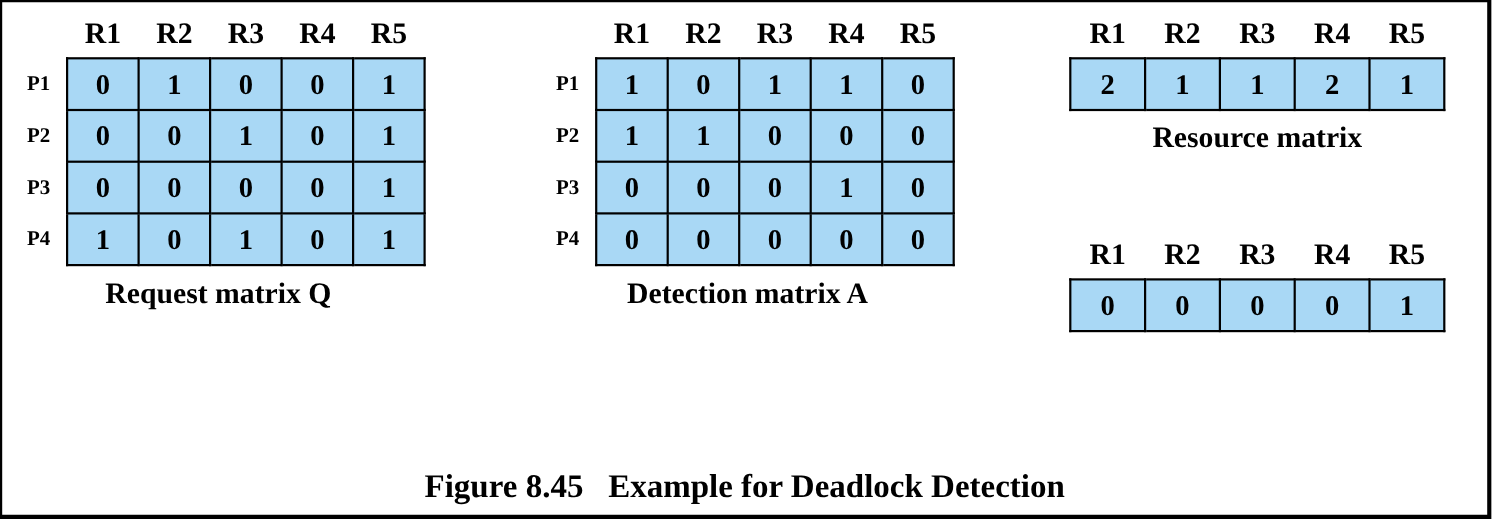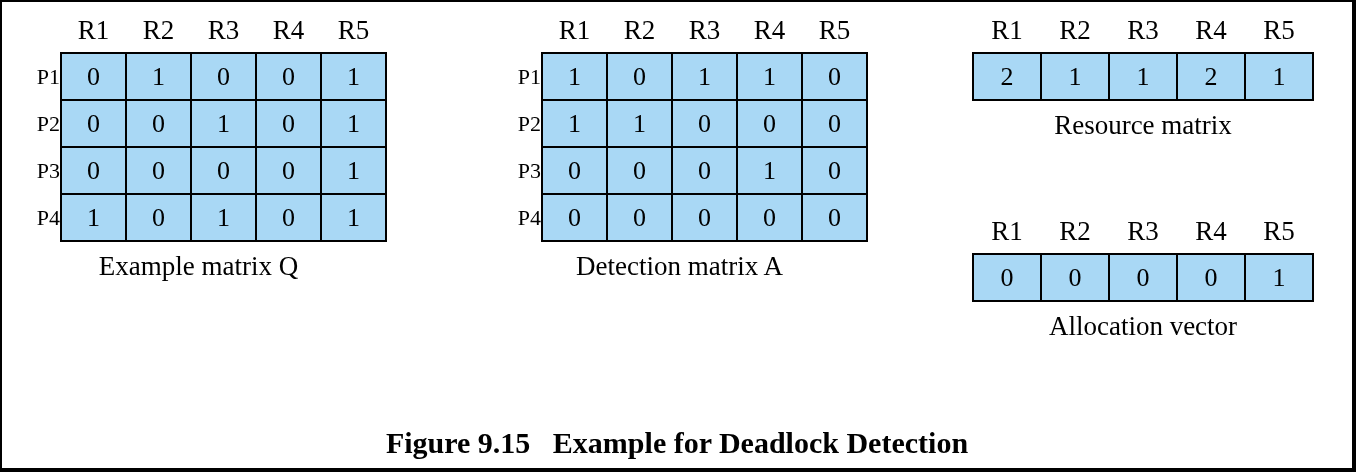--- a/index.html
+++ b/index.html
@@ -12,34 +12,35 @@
     border:2px solid #000;
     border-right-width:4px;
     border-bottom-width:4px;
     overflow:hidden;
   }
   .figure-body{
     display:flex;
     align-items:flex-start;
     padding:6px 16px 0 8px;
     gap:104px;
+    font-weight:bold;
   }
   table.matrix{border-collapse:collapse;border-spacing:0;}
   table.matrix td{padding:0;}
   .hdr{
     width:63px;height:44px;
     text-align:center;vertical-align:middle;
     font-size:27px;
   }
   .vhdr{width:66px;}
   .corner{width:50px;height:44px;}
   .rowlbl{
     width:50px;
-    text-align:right;vertical-align:middle;
-    font-size:22px;
+    text-align:center;vertical-align:middle;
+    font-size:19px;
   }
   .cell{
     width:63px;height:45px;
     background:#a9d8f5;
     border:2px solid #000;
     text-align:center;vertical-align:middle;
     font-size:26px;
   }
   .vcell{width:66px;}
   .matrix-title{
@@ -102,21 +103,21 @@
         <tr>
           <td class="rowlbl">P4</td>
           <td class="cell">1</td>
           <td class="cell">0</td>
           <td class="cell">1</td>
           <td class="cell">0</td>
           <td class="cell">1</td>
         </tr>
       </tbody>
         </table>
-      <div class="matrix-title">Example matrix Q</div>
+      <div class="matrix-title">Request matrix Q</div>
     </div>
 
     <div class="group">
       <table class="matrix">
         <tbody>
             <tr>
           <td class="corner"></td>
           <td class="hdr">R1</td>
           <td class="hdr">R2</td>
           <td class="hdr">R3</td>
@@ -196,20 +197,19 @@
           </tr>
           <tr>
             <td class="cell vcell">0</td>
             <td class="cell vcell">0</td>
             <td class="cell vcell">0</td>
             <td class="cell vcell">0</td>
             <td class="cell vcell">1</td>
           </tr>
         </tbody>
           </table>
-        <div class="matrix-title">Allocation vector</div>
       </div>
 
     </div>
   </div>
 
-  <div class="caption">Figure 9.15   Example for Deadlock Detection</div>
+  <div class="caption">Figure 8.45   Example for Deadlock Detection</div>
 </div>
 
 </body></html>

